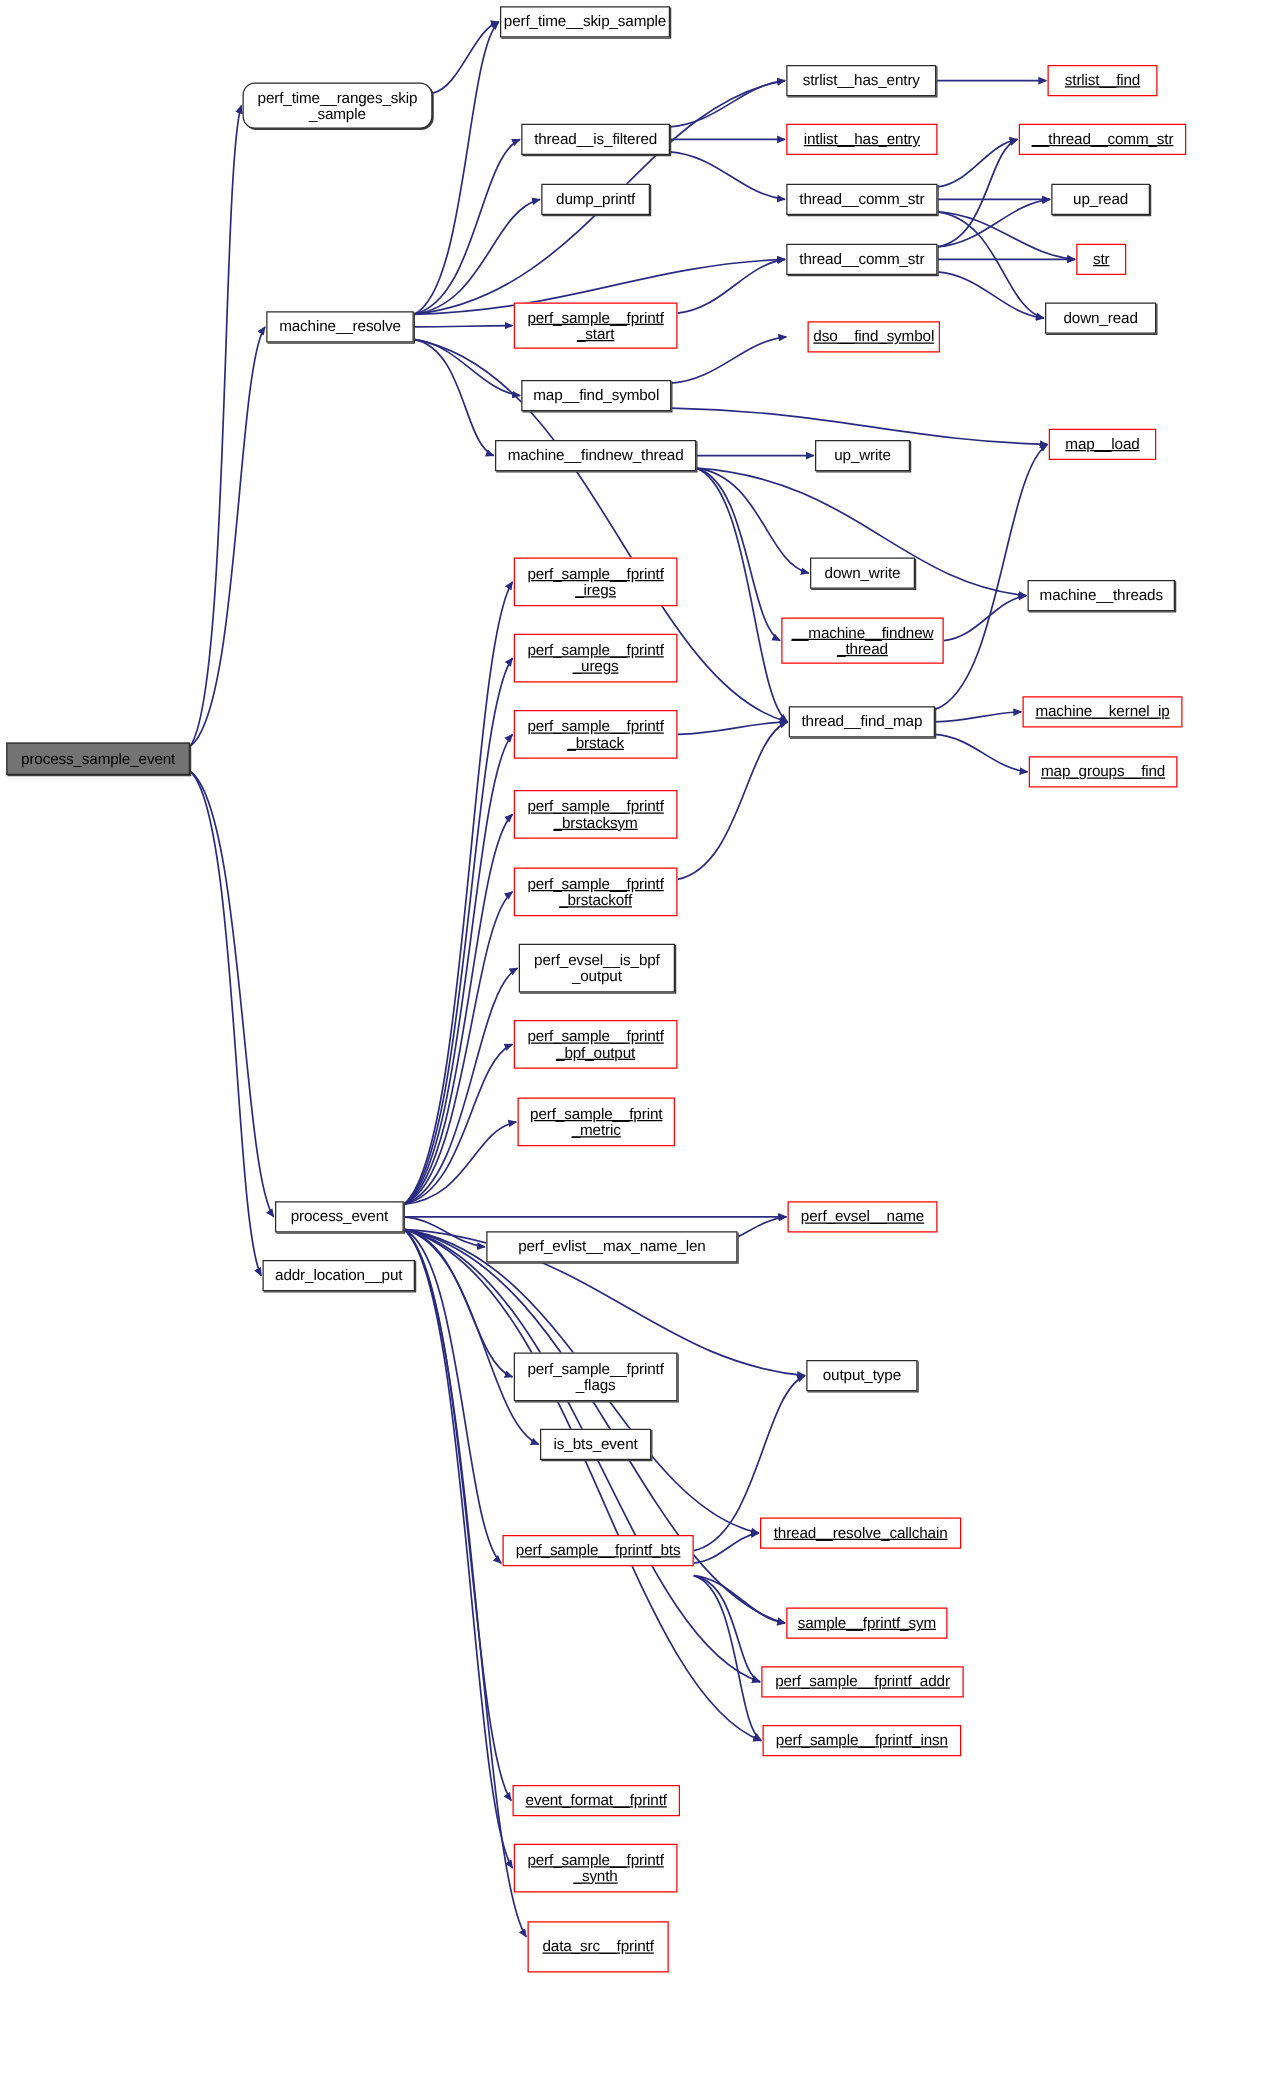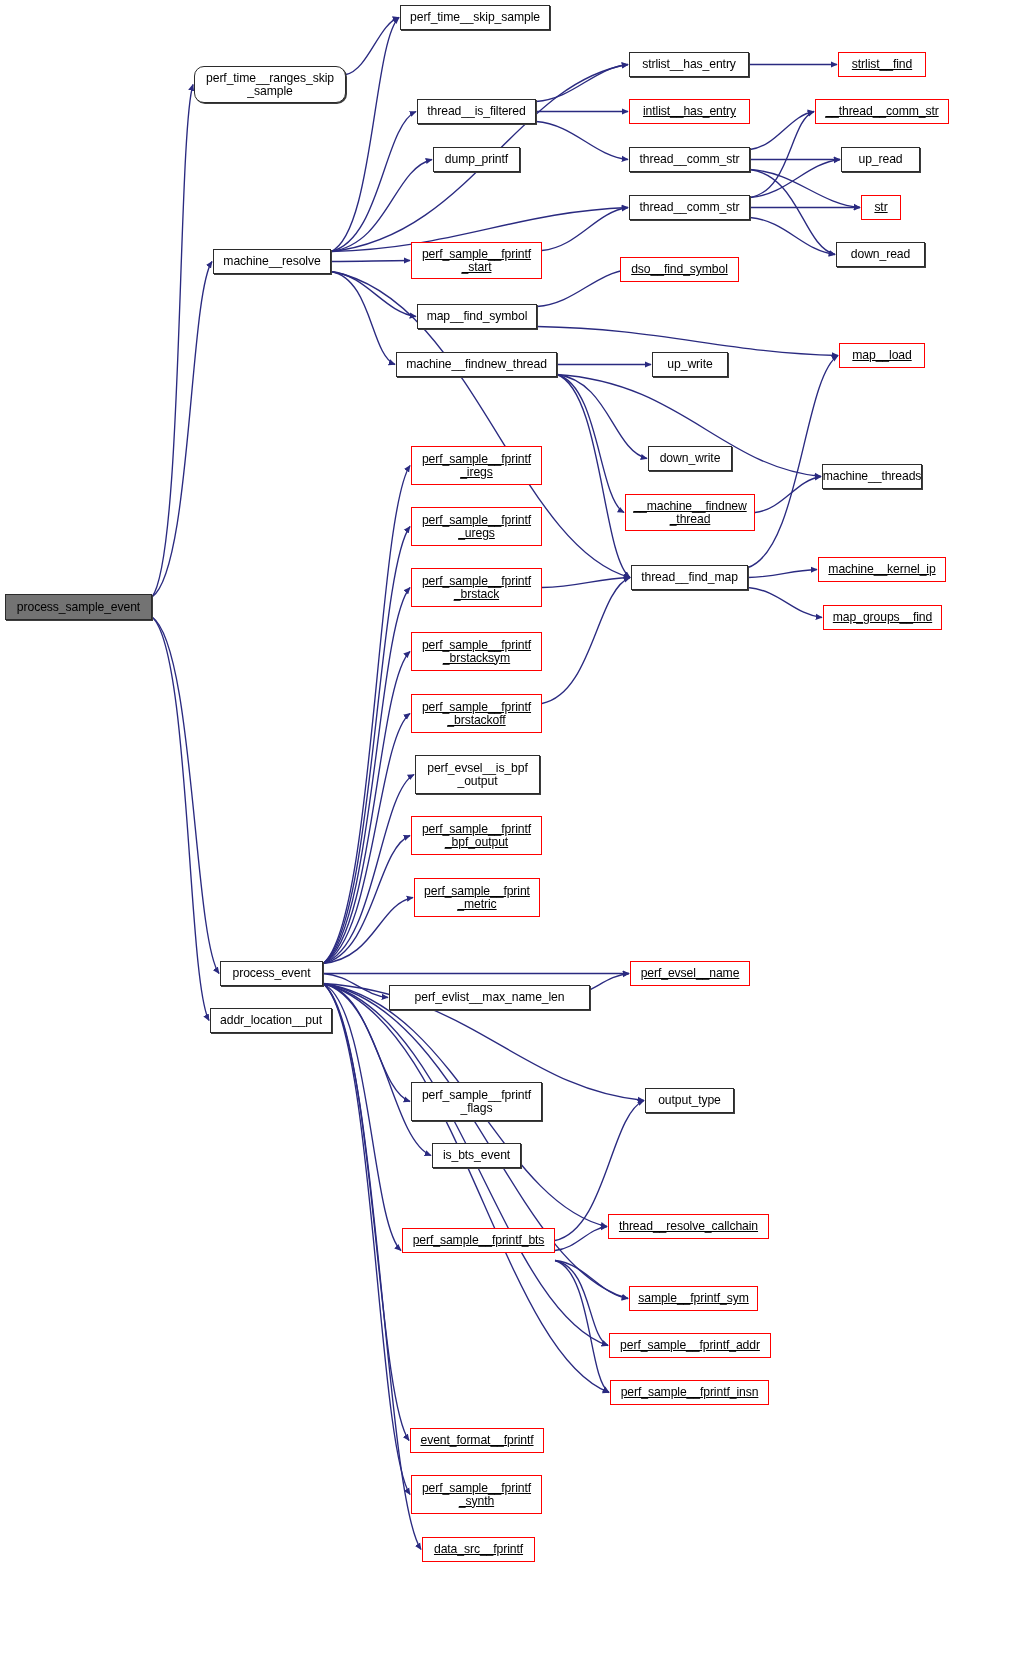--- a/index.html
+++ b/index.html
@@ -130,44 +130,44 @@
         <path d="M 555 1260.5 C 585.66 1263.54, 600.26 1294.7, 628 1298.5" marker-end="url(#arrow)"></path>
         <path d="M 555 1260.5 C 591.26 1267.3, 587.86 1337, 608 1345.5" marker-end="url(#arrow)"></path>
         <path d="M 555 1260.5 C 591.68 1271.06, 588.48 1379.3, 609 1392.5" marker-end="url(#arrow)"></path>
         <path d="M 555 1240.5 C 606.38 1229.3, 610.18 1114.5, 644 1100.5" marker-end="url(#arrow)"></path>
       </g>
   </svg>
   <div id="nodes">
       <div class="node root" style="left: 5px; top: 594px; width: 147px; height: 26px;">process_sample_event</div>
       <div class="node black" style="left: 194px; top: 66px; width: 152px; height: 37px; border-radius: 10px;">perf_time__ranges_skip
 _sample</div>
-      <div class="node black" style="left: 400px; top: 5px; width: 150px; height: 25px;">perf_time__skip_sample</div>
+      <div class="node black" style="left: 400px; top: 5px; width: 136px; height: 25px;">perf_time__skip_sample</div>
       <div class="node black" style="left: 213px; top: 249px; width: 118px; height: 25px;">machine__resolve</div>
       <div class="node black" style="left: 417px; top: 99px; width: 119px; height: 25px;">thread__is_filtered</div>
       <div class="node black" style="left: 433px; top: 147px; width: 87px; height: 25px;">dump_printf</div>
       <div class="node black" style="left: 629px; top: 52px; width: 120px; height: 25px;">strlist__has_entry</div>
       <div class="node red" style="left: 838px; top: 52px; width: 88px; height: 25px;">strlist__find</div>
       <div class="node red" style="left: 629px; top: 99px; width: 121px; height: 25px;">intlist__has_entry</div>
       <div class="node black" style="left: 629px; top: 147px; width: 121px; height: 25px;">thread__comm_str</div>
       <div class="node black" style="left: 629px; top: 195px; width: 121px; height: 25px;">thread__comm_str</div>
       <div class="node red" style="left: 815px; top: 99px; width: 134px; height: 25px;">__thread__comm_str</div>
       <div class="node black" style="left: 841px; top: 147px; width: 79px; height: 25px;">up_read</div>
       <div class="node red" style="left: 861px; top: 195px; width: 40px; height: 25px;">str</div>
       <div class="node black" style="left: 836px; top: 242px; width: 89px; height: 25px;">down_read</div>
       <div class="node red" style="left: 411px; top: 242px; width: 131px; height: 37px;">perf_sample__fprintf
 _start</div>
-      <div class="node red" style="left: 620px; top: 257px; width: 119px; height: 25px;">dso__find_symbol</div>
+      <div class="node red" style="left: 646px; top: 257px; width: 106px; height: 25px;">dso__find_symbol</div>
       <div class="node black" style="left: 417px; top: 304px; width: 120px; height: 25px;">map__find_symbol</div>
       <div class="node red" style="left: 839px; top: 343px; width: 86px; height: 25px;">map__load</div>
       <div class="node black" style="left: 396px; top: 352px; width: 161px; height: 25px;">machine__findnew_thread</div>
       <div class="node black" style="left: 652px; top: 352px; width: 76px; height: 25px;">up_write</div>
       <div class="node black" style="left: 648px; top: 446px; width: 84px; height: 25px;">down_write</div>
       <div class="node red" style="left: 625px; top: 494px; width: 130px; height: 37px;">__machine__findnew
 _thread</div>
-      <div class="node black" style="left: 822px; top: 464px; width: 100px; height: 25px;">machine__threads</div>
+      <div class="node black" style="left: 822px; top: 464px; width: 118px; height: 25px;">machine__threads</div>
       <div class="node black" style="left: 631px; top: 565px; width: 117px; height: 25px;">thread__find_map</div>
       <div class="node red" style="left: 818px; top: 557px; width: 128px; height: 25px;">machine__kernel_ip</div>
       <div class="node red" style="left: 823px; top: 605px; width: 119px; height: 25px;">map_groups__find</div>
       <div class="node red" style="left: 411px; top: 446px; width: 131px; height: 39px;">perf_sample__fprintf
 _iregs</div>
       <div class="node red" style="left: 411px; top: 507px; width: 131px; height: 39px;">perf_sample__fprintf
 _uregs</div>
       <div class="node red" style="left: 411px; top: 568px; width: 131px; height: 39px;">perf_sample__fprintf
 _brstack</div>
       <div class="node red" style="left: 411px; top: 632px; width: 131px; height: 39px;">perf_sample__fprintf
@@ -189,15 +189,15 @@
       <div class="node black" style="left: 645px; top: 1088px; width: 89px; height: 25px;">output_type</div>
       <div class="node black" style="left: 432px; top: 1143px; width: 89px; height: 25px;">is_bts_event</div>
       <div class="node red" style="left: 608px; top: 1214px; width: 161px; height: 25px;">thread__resolve_callchain</div>
       <div class="node red" style="left: 402px; top: 1228px; width: 153px; height: 25px;">perf_sample__fprintf_bts</div>
       <div class="node red" style="left: 629px; top: 1286px; width: 129px; height: 25px;">sample__fprintf_sym</div>
       <div class="node red" style="left: 609px; top: 1333px; width: 162px; height: 25px;">perf_sample__fprintf_addr</div>
       <div class="node red" style="left: 610px; top: 1380px; width: 159px; height: 25px;">perf_sample__fprintf_insn</div>
       <div class="node red" style="left: 410px; top: 1428px; width: 134px; height: 25px;">event_format__fprintf</div>
       <div class="node red" style="left: 411px; top: 1475px; width: 131px; height: 39px;">perf_sample__fprintf
 _synth</div>
-      <div class="node red" style="left: 422px; top: 1537px; width: 113px; height: 25px;">data_src__fprintf</div>
+      <div class="node red" style="left: 422px; top: 1537px; width: 113px; height: 41px;">data_src__fprintf</div>
     </div>
 </div>
 
 </body></html>

